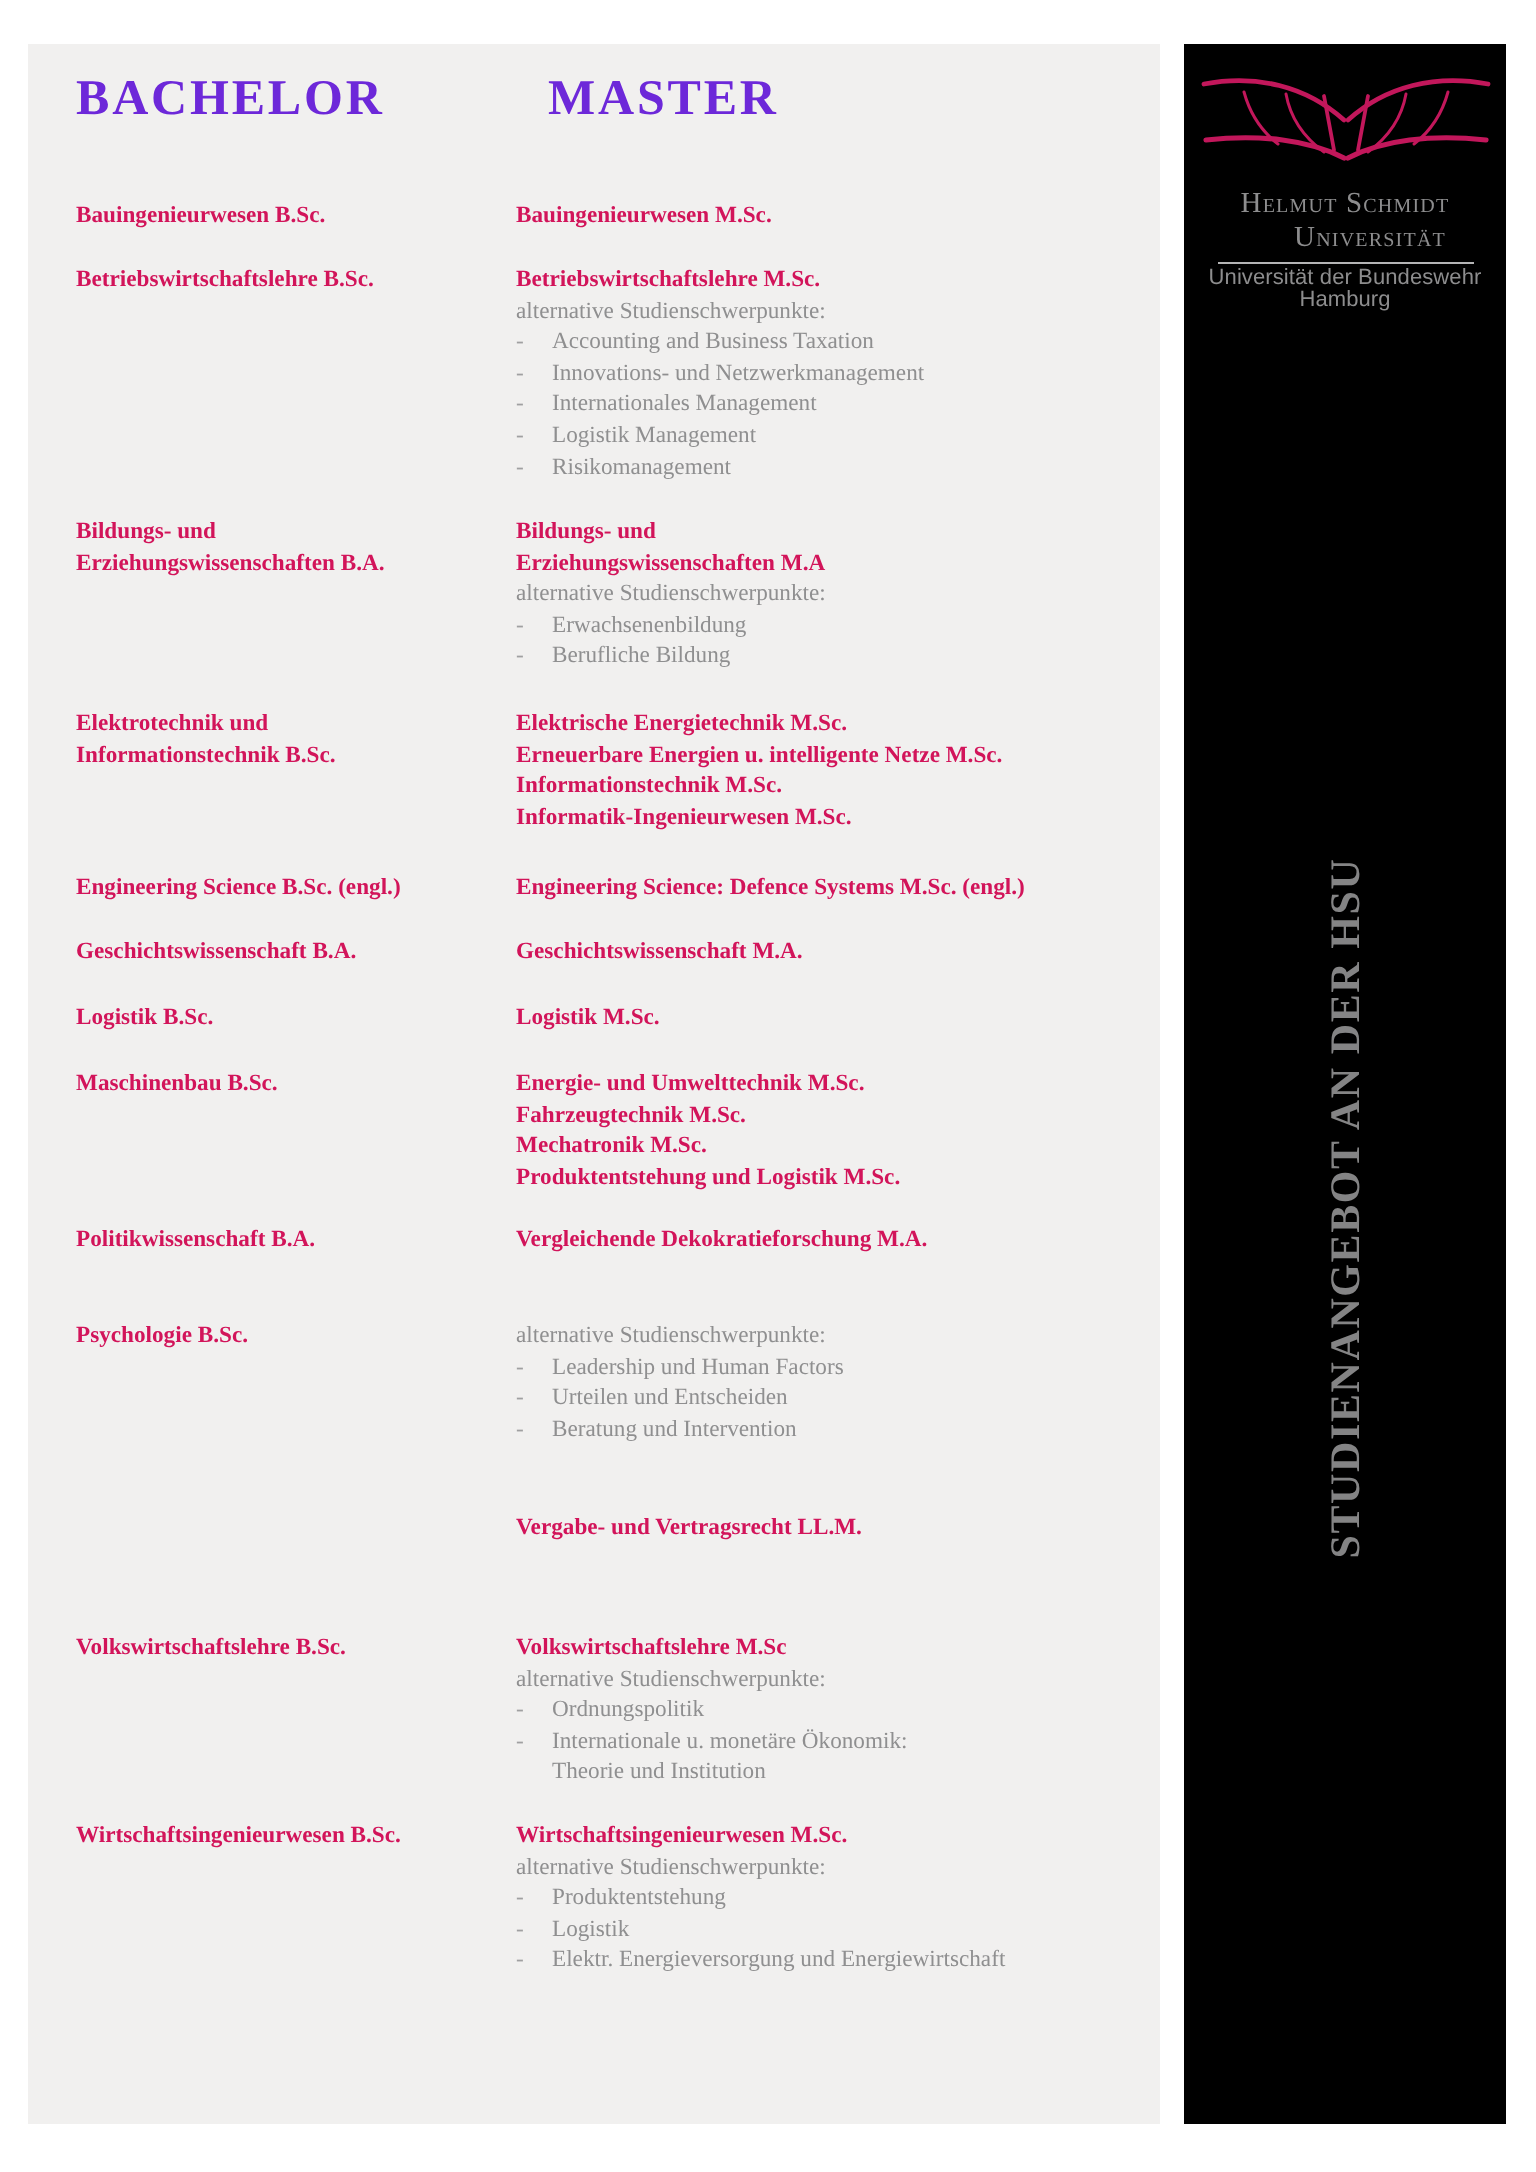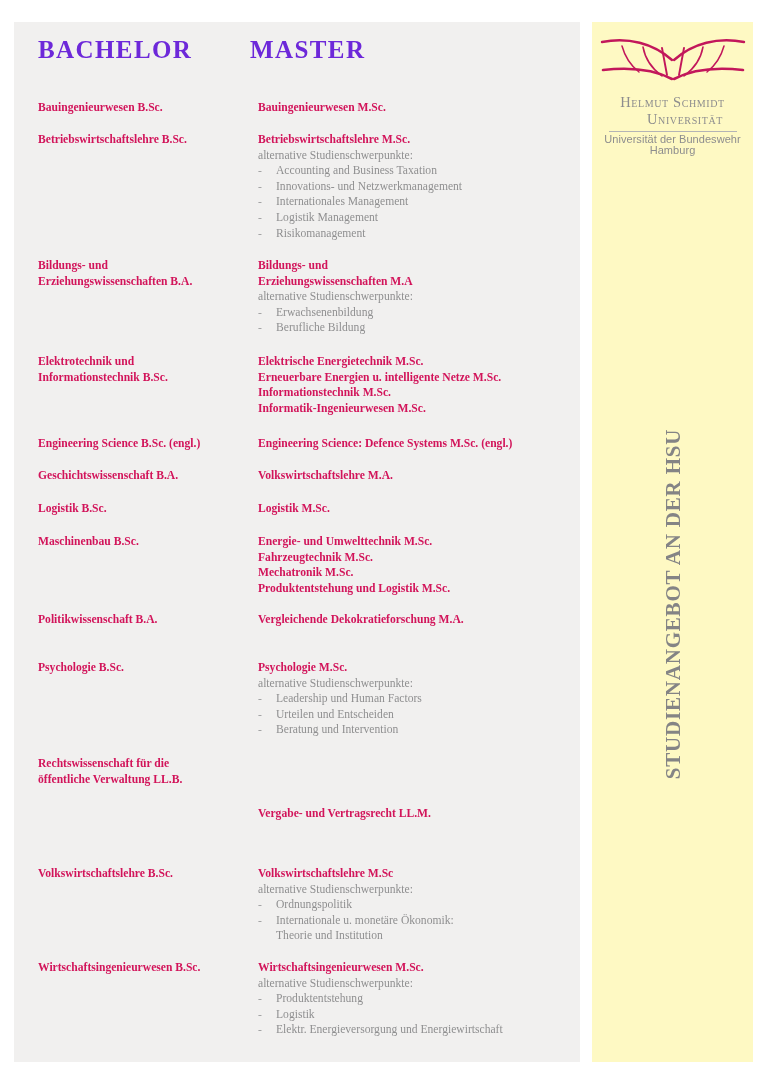--- a/index.html
+++ b/index.html
@@ -28,21 +28,21 @@
     box-sizing: border-box;
   }
 
   
   #side-panel {
     position: absolute;
     left: 592px;
     top: 22px;
     width: 161px;
     height: 1040px;
-    background: #fef9c3;
+    background: #000000;
     box-sizing: border-box;
   }
 
   
   .col-headers {
     position: absolute;
     left: 0;
     top: 14px;
     width: 100%;
     height: 46px;
@@ -50,21 +50,21 @@
   .col-header {
     position: absolute;
     font-family: "Liberation Serif", "DejaVu Serif", serif;
     font-size: 25px;
     font-weight: bold;
     color: #6d28d9;
     letter-spacing: 1.4px;
     white-space: nowrap;
   }
   #header-bachelor { left: 24px; top: 0; }
-  #header-master   { left: 236px; top: 0; }
+  #header-master   { left: 260px; top: 0; }
 
   
   #rows {
     position: absolute;
     left: 0;
     top: 78px;
     width: 500px;
   }
   .row {
     position: relative;
@@ -248,21 +248,21 @@
         </div>
         <div class="cell master">
           <div class="deg-line">Engineering Science: Defence Systems M.Sc. (engl.)</div>
         </div>
       </div>
       <div class="row" style="height: 33px;">
         <div class="cell bachelor">
           <div class="deg-line">Geschichtswissenschaft B.A.</div>
         </div>
         <div class="cell master">
-          <div class="deg-line">Volkswirtschaftslehre M.A.</div>
+          <div class="deg-line">Geschichtswissenschaft M.A.</div>
         </div>
       </div>
       <div class="row" style="height: 33px;">
         <div class="cell bachelor">
           <div class="deg-line">Logistik B.Sc.</div>
         </div>
         <div class="cell master">
           <div class="deg-line">Logistik M.Sc.</div>
         </div>
       </div>
@@ -283,35 +283,27 @@
         </div>
         <div class="cell master">
           <div class="deg-line">Vergleichende Dekokratieforschung M.A.</div>
         </div>
       </div>
       <div class="row" style="height: 96px;">
         <div class="cell bachelor">
           <div class="deg-line">Psychologie B.Sc.</div>
         </div>
         <div class="cell master">
-          <div class="deg-line">Psychologie M.Sc.</div>
           <div class="alt-label">alternative Studienschwerpunkte:</div>
           <ul class="alt-list">
             <li class="alt-item"><span class="dash">-</span><span>Leadership und Human Factors</span></li>
             <li class="alt-item"><span class="dash">-</span><span>Urteilen und Entscheiden</span></li>
             <li class="alt-item"><span class="dash">-</span><span>Beratung und Intervention</span></li>
           </ul>
         </div>
-      </div>
-      <div class="row" style="height: 50px;">
-        <div class="cell bachelor">
-          <div class="deg-line">Rechtswissenschaft für die</div>
-          <div class="deg-line">öffentliche Verwaltung  LL.B.</div>
-        </div>
-        <div class="cell master"></div>
       </div>
       <div class="row" style="height: 60px;">
         <div class="cell bachelor"></div>
         <div class="cell master">
           <div class="deg-line">Vergabe- und Vertragsrecht LL.M.</div>
         </div>
       </div>
       <div class="row" style="height: 94px;">
         <div class="cell bachelor">
           <div class="deg-line">Volkswirtschaftslehre B.Sc.</div>

